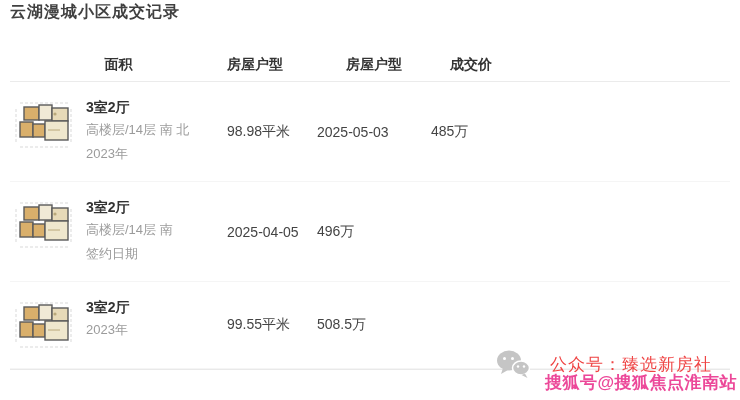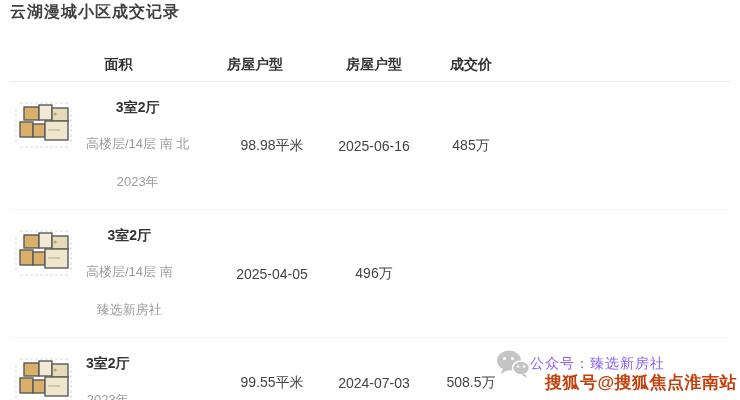--- a/index.html
+++ b/index.html
@@ -37,42 +37,42 @@
   }
   .table-header .col { text-align: center; }
   .table-header .col.first { text-align: left; }
 
   .t-row {
     padding: 17px 0;
     border-bottom: 1px solid #f5f5f5;
     font-size: 14px;
     color: #444;
   }
-  .t-row .cell { text-align: center; }
+  .t-row .cell { }
 
   .house-cell {
     display: flex;
     align-items: flex-start;
     text-align: left;
   }
   .thumb {
     width: 66px;
     height: 52px;
     flex: 0 0 66px;
     background: #fff;
   }
   .house-info { margin-left: 10px; }
   .house-type {
     font-size: 14px;
     font-weight: 700;
     color: #333;
     line-height: 17px;
   }
   .house-sub {
-    margin-top: 18px;
+    margin-top: 4px;
     font-size: 13px;
     color: #9b9b9b;
     line-height: 20px;
   }
 
   .footer-bar {
     height: 43px;
     border-top: 1px solid #e9e9e9;
     border-bottom: 1px solid #e9e9e9;
     display: flex;
@@ -83,33 +83,33 @@
   .wm-wechat {
     position: absolute;
     left: 496px;
     top: 349px;
     display: flex;
     align-items: center;
     white-space: nowrap;
     pointer-events: none;
   }
   .wm-wechat-label {
-    margin-left: 0;
-    font-size: 14px;
+    margin-left: 20px;
+    font-size: 17px;
     letter-spacing: 1px;
-    color: #8b5cf6;
+    color: #ef4444;
   }
   .wm-sohu {
     position: absolute;
     left: 545px;
     top: 371px;
     font-size: 17px;
     font-weight: 700;
     letter-spacing: 0.5px;
-    color: #c2410c;
+    color: #ec4899;
     white-space: nowrap;
     text-shadow:
       -1px -1px 0 #fff, 1px -1px 0 #fff,
       -1px 1px 0 #fff, 1px 1px 0 #fff,
       0 -1px 0 #fff, 0 1px 0 #fff,
       -1px 0 0 #fff, 1px 0 0 #fff;
     pointer-events: none;
   }
 </style>
 </head>
@@ -144,21 +144,21 @@
         <line x1="38" y1="31" x2="50" y2="31" stroke="#b9a87a" stroke-width="1"></line>
         <circle cx="45" cy="15" r="1.6" fill="#b9a87a"></circle>
       </svg>
       <div class="house-info">
         <div class="house-type">3室2厅</div>
         <div class="house-sub">高楼层/14层 南 北</div>
         <div class="house-sub">2023年</div>
       </div>
     </div>
     <div class="cell">98.98平米</div>
-    <div class="cell">2025-06-16</div>
+    <div class="cell">2025-05-03</div>
     <div class="cell">485万</div>
     <div class="cell"></div>
   </div>
 
   <div class="grid-row t-row">
     <div class="cell house-cell">
       <svg class="thumb" viewBox="0 0 66 52" xmlns="http://www.w3.org/2000/svg">
         <rect x="0" y="0" width="66" height="52" fill="#ffffff"></rect>
         <line x1="10" y1="4" x2="58" y2="4" stroke="#cfcfcf" stroke-width="0.8" stroke-dasharray="3 2"></line>
         <line x1="10" y1="48" x2="58" y2="48" stroke="#cfcfcf" stroke-width="0.8" stroke-dasharray="3 2"></line>
@@ -169,21 +169,21 @@
         <rect x="42" y="9" width="16" height="13" fill="#e7dab8" stroke="#5a5a5a" stroke-width="1.4"></rect>
         <rect x="10" y="23" width="13" height="15" fill="#d9af6b" stroke="#5a5a5a" stroke-width="1.4"></rect>
         <rect x="23" y="25" width="12" height="13" fill="#d9af6b" stroke="#5a5a5a" stroke-width="1.4"></rect>
         <rect x="35" y="22" width="23" height="19" fill="#efe7cd" stroke="#5a5a5a" stroke-width="1.4"></rect>
         <line x1="38" y1="31" x2="50" y2="31" stroke="#b9a87a" stroke-width="1"></line>
         <circle cx="45" cy="15" r="1.6" fill="#b9a87a"></circle>
       </svg>
       <div class="house-info">
         <div class="house-type">3室2厅</div>
         <div class="house-sub">高楼层/14层 南</div>
-        <div class="house-sub">臻选新房社</div>
+        <div class="house-sub">签约日期</div>
       </div>
     </div>
     <div class="cell">2025-04-05</div>
     <div class="cell">496万</div>
     <div class="cell"></div>
   </div>
 
   <div class="grid-row t-row">
     <div class="cell house-cell">
       <svg class="thumb" viewBox="0 0 66 52" xmlns="http://www.w3.org/2000/svg">
@@ -200,21 +200,20 @@
         <rect x="35" y="22" width="23" height="19" fill="#efe7cd" stroke="#5a5a5a" stroke-width="1.4"></rect>
         <line x1="38" y1="31" x2="50" y2="31" stroke="#b9a87a" stroke-width="1"></line>
         <circle cx="45" cy="15" r="1.6" fill="#b9a87a"></circle>
       </svg>
       <div class="house-info">
         <div class="house-type">3室2厅</div>
         <div class="house-sub">2023年</div>
       </div>
     </div>
     <div class="cell">99.55平米</div>
-    <div class="cell">2024-07-03</div>
     <div class="cell">508.5万</div>
     <div class="cell"></div>
   </div>
 
   <div class="footer-bar">
     
   </div>
 
 </div>
 

